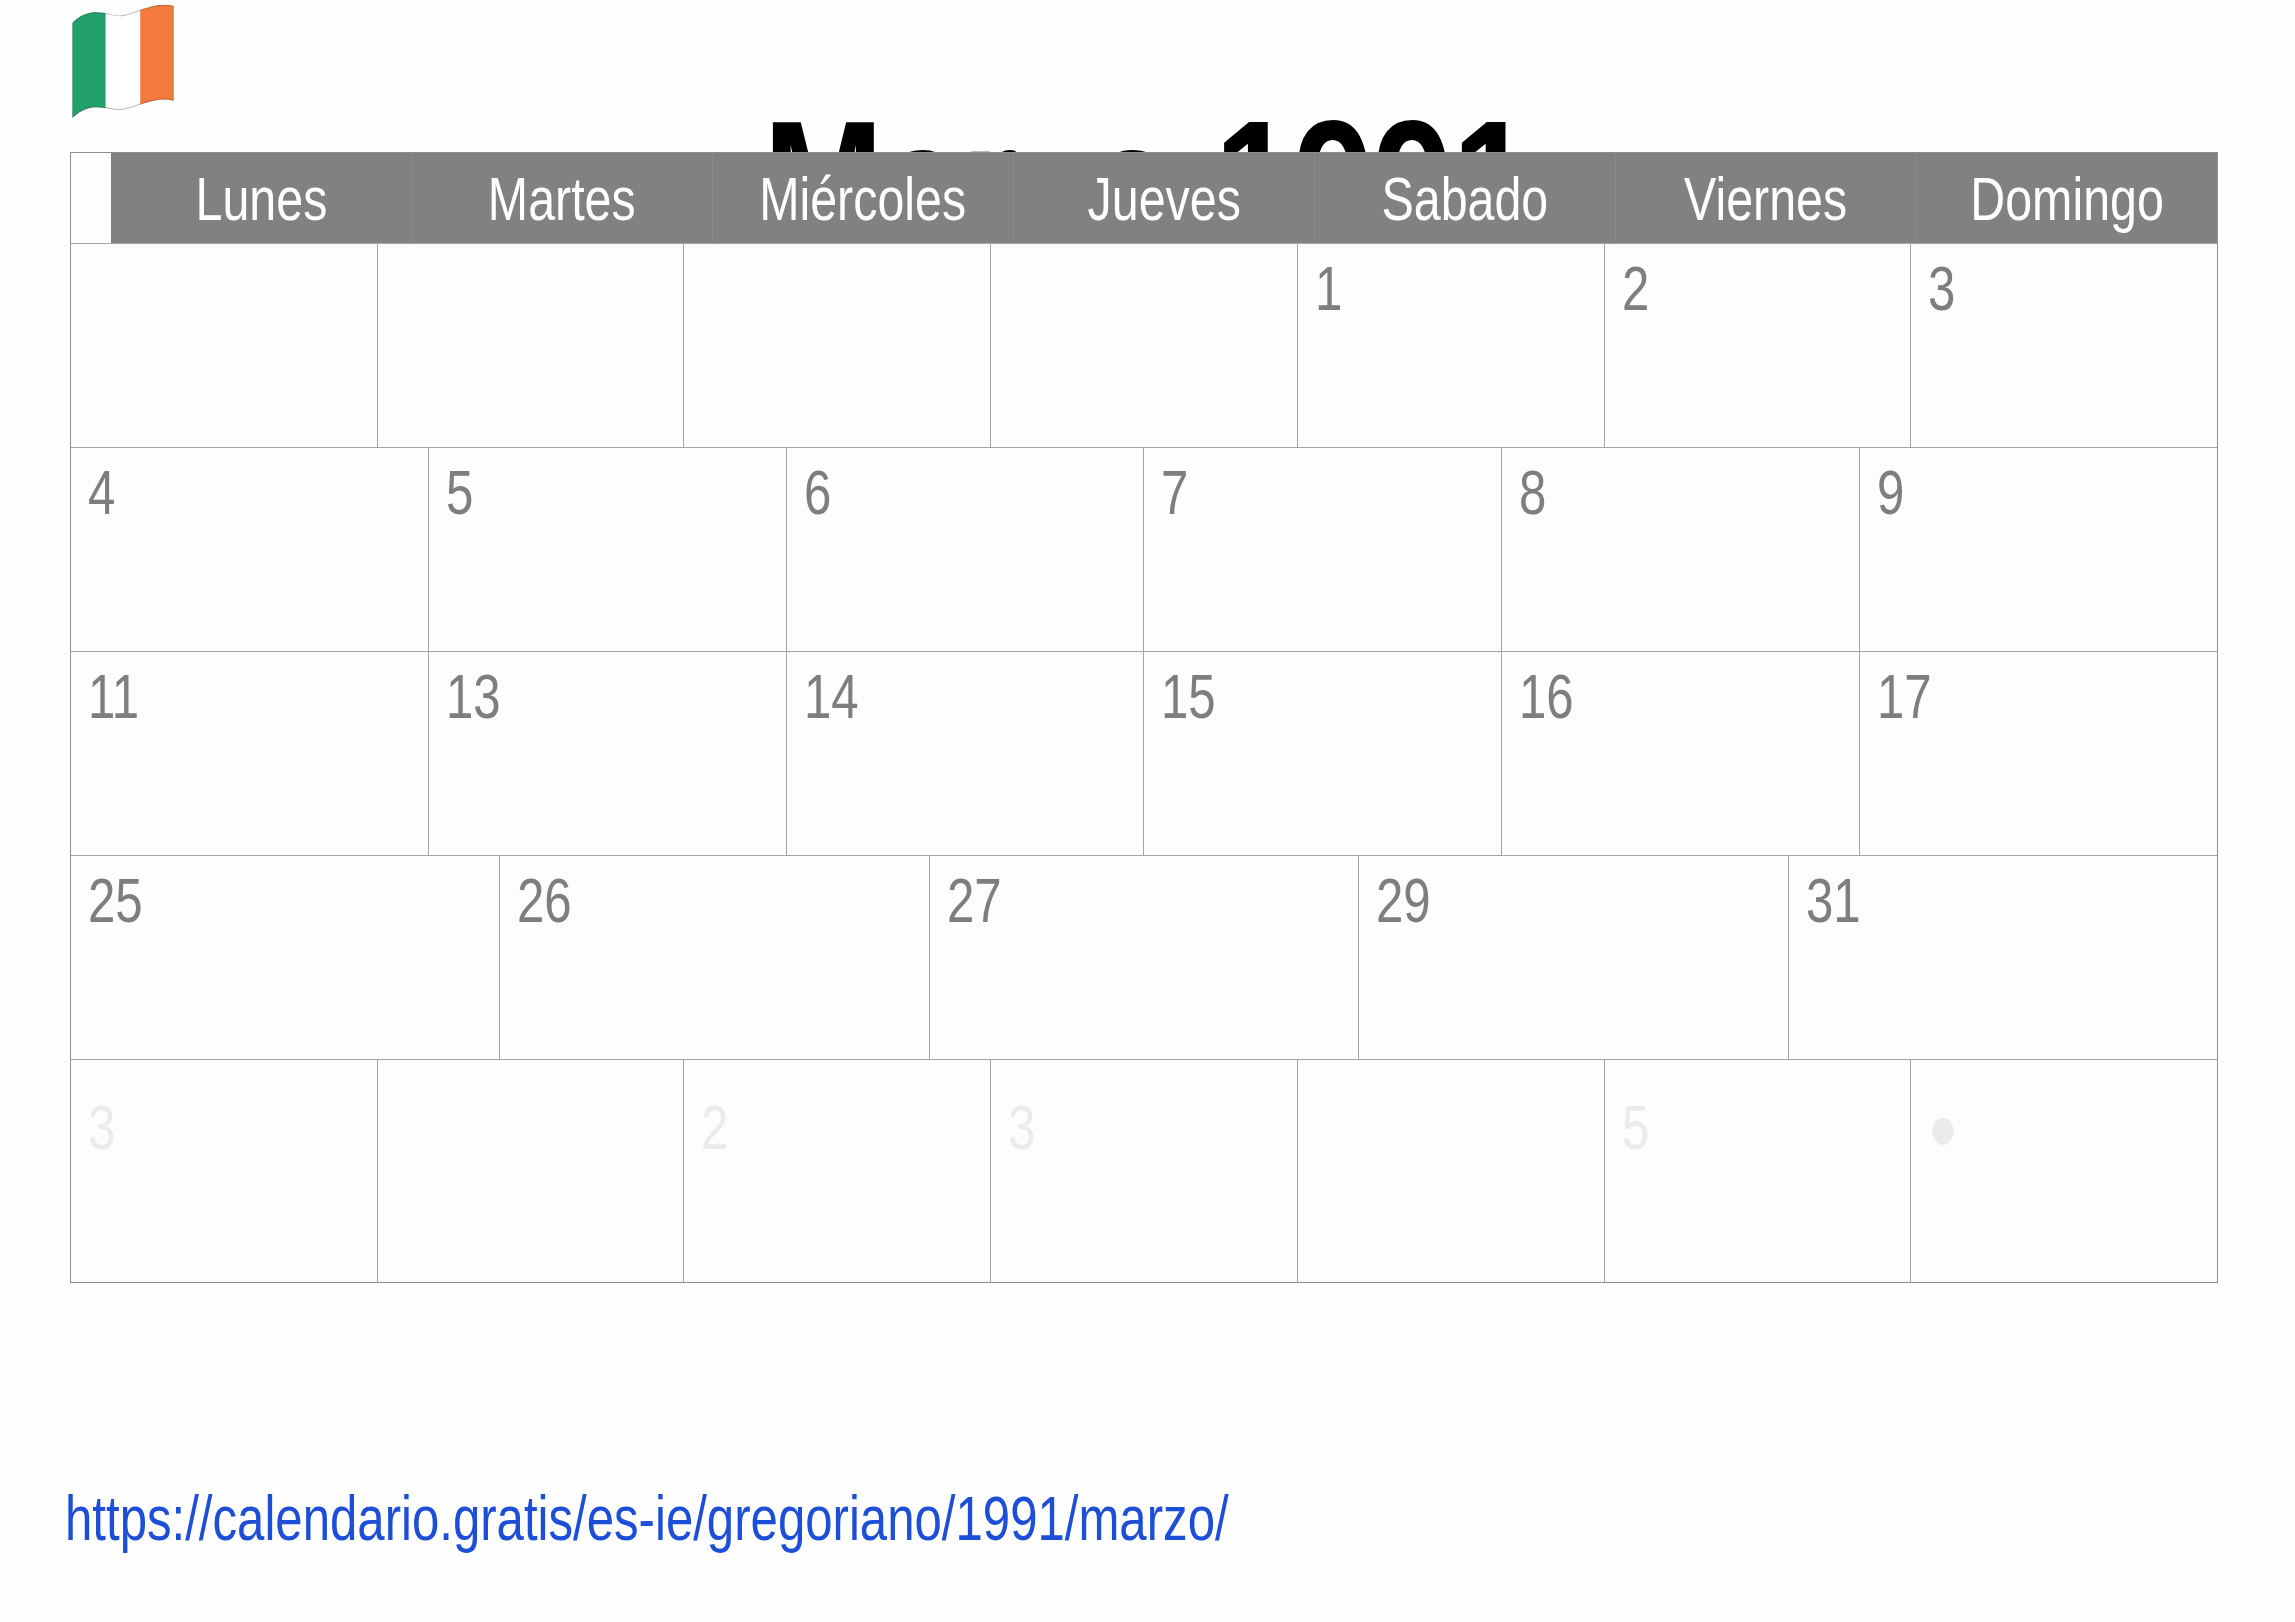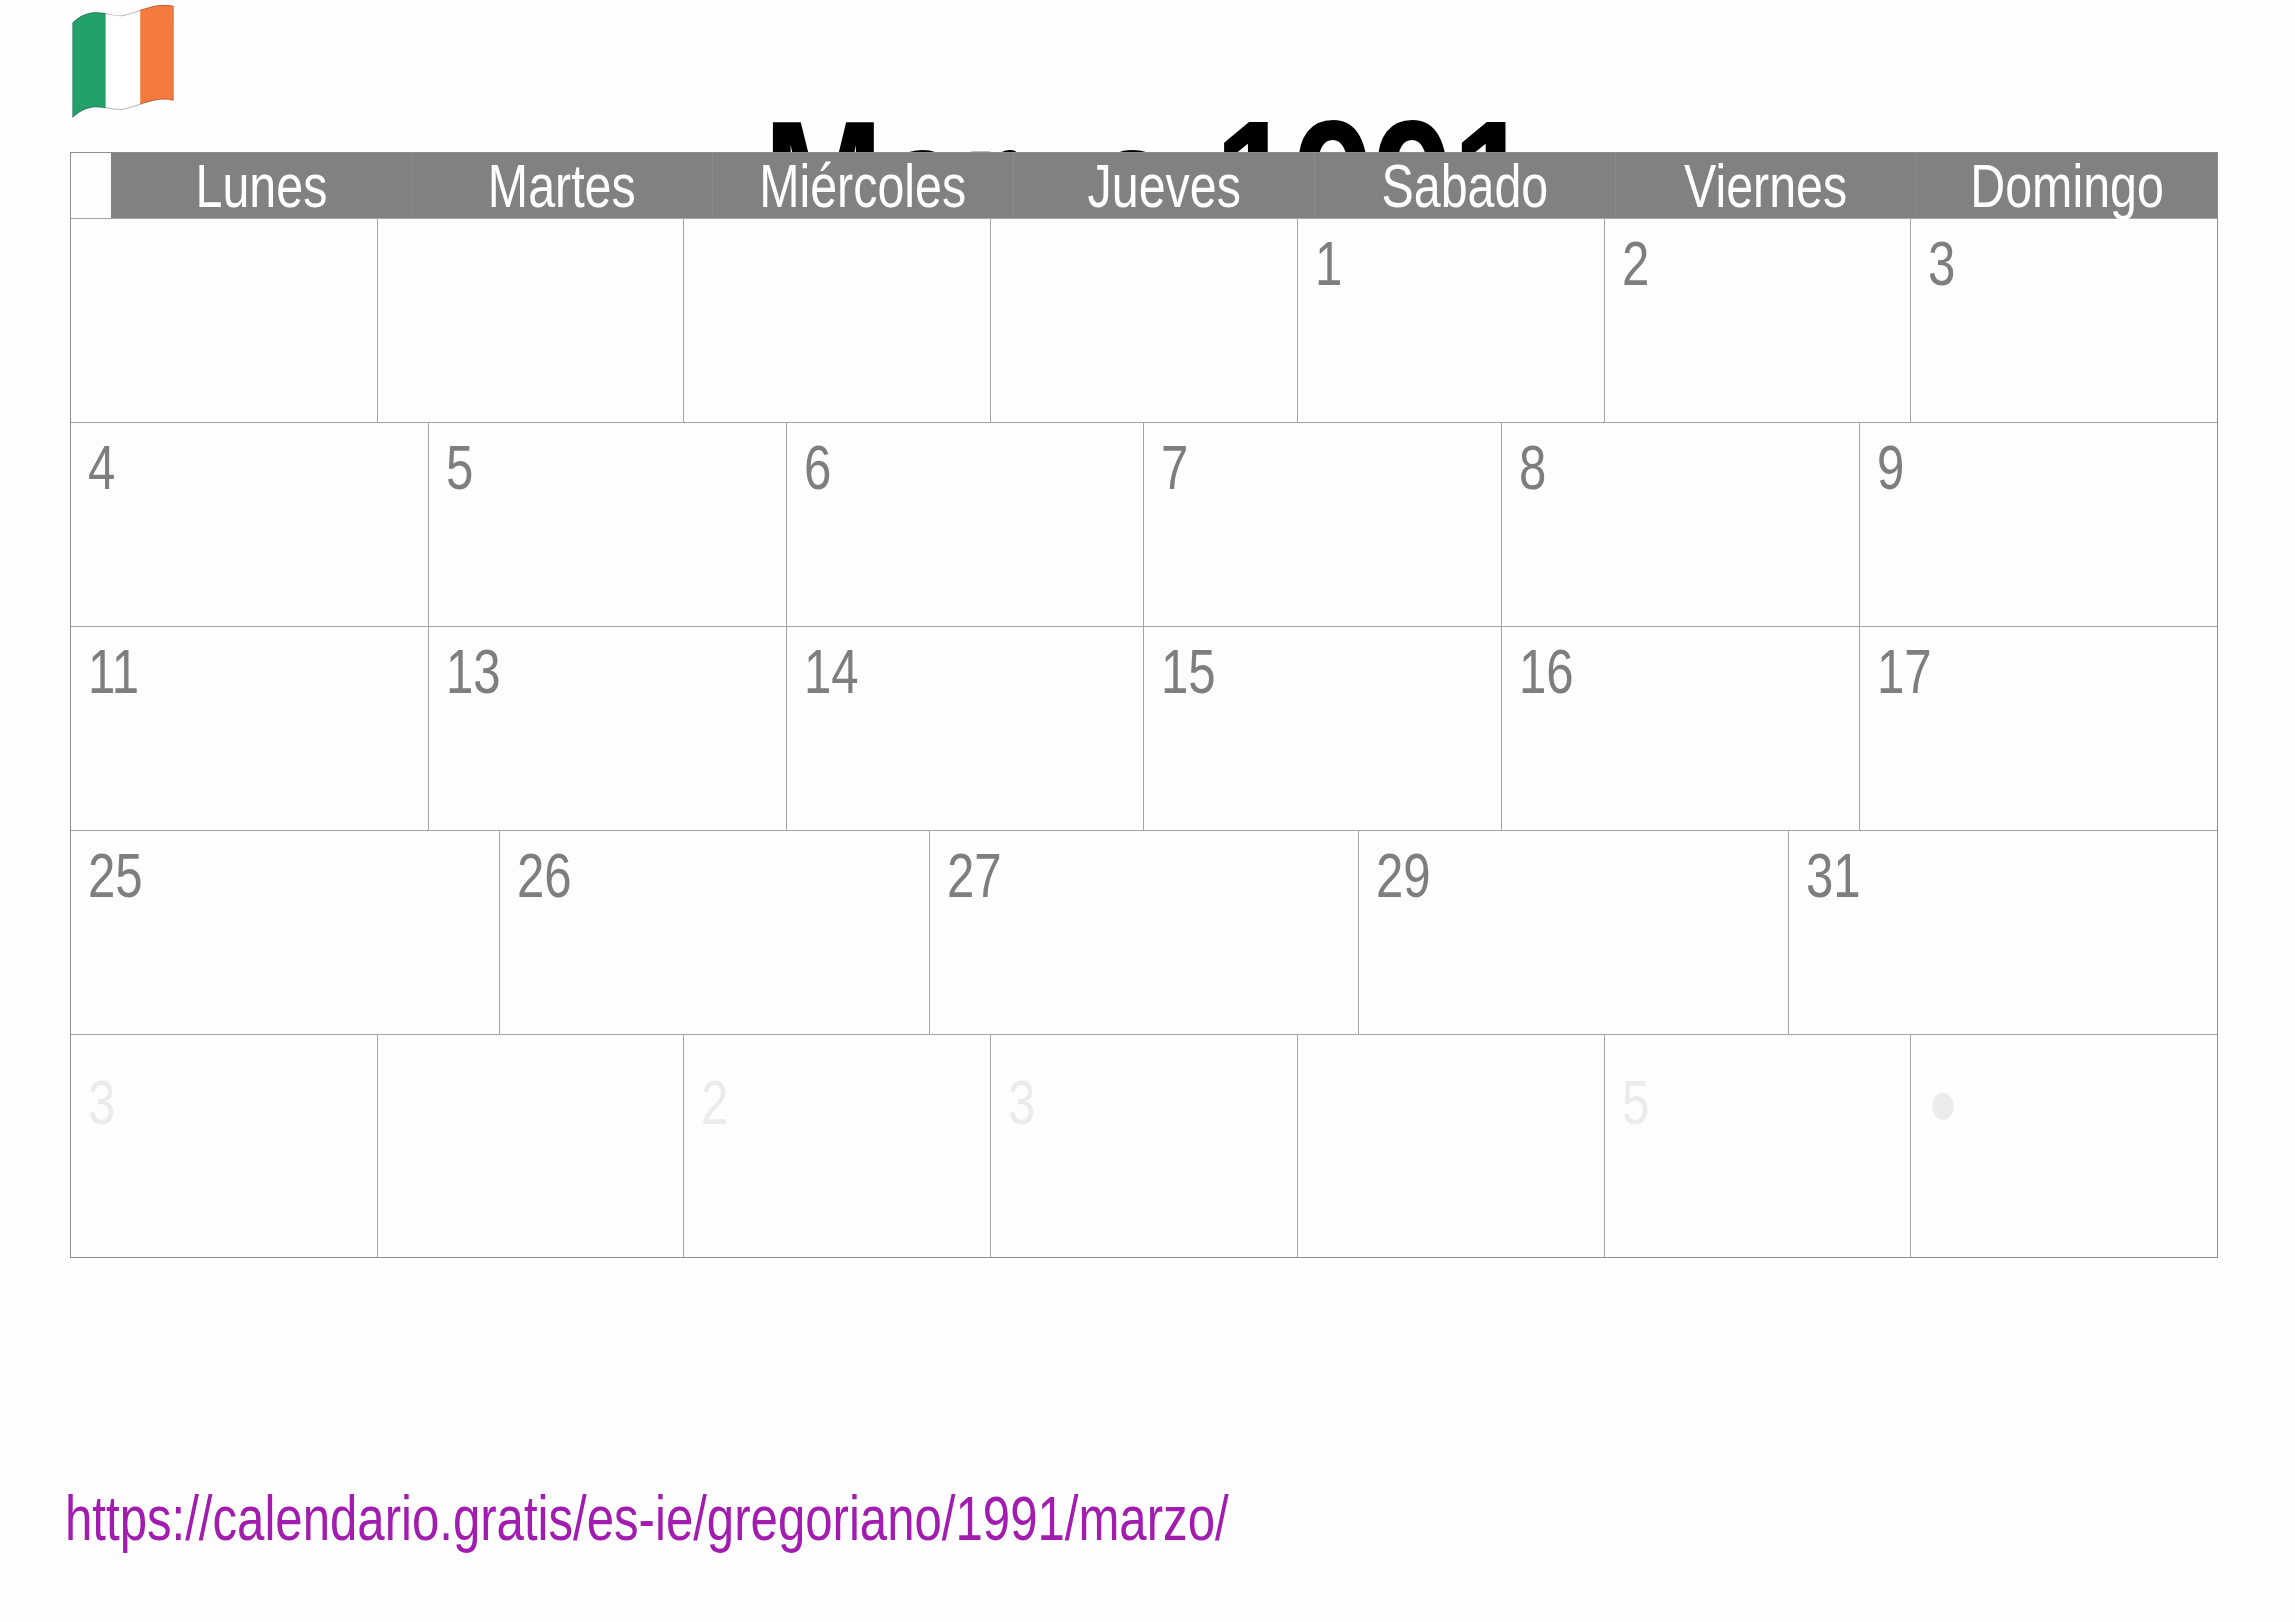--- a/index.html
+++ b/index.html
@@ -23,21 +23,21 @@
     text-align:center;font-size:185px;line-height:1;
     color:#000;white-space:nowrap;letter-spacing:-1.3px;
   }
 
   
   .calendar{
     position:absolute;left:70px;top:152px;width:2148px;
     box-sizing:border-box;border:1.3px solid #8d8d8d;
     background:#fdfdfd;
   }
-  .header-row{display:flex;height:65px;background:#818181;margin-left:40px;}
+  .header-row{display:flex;height:90px;background:#818181;margin-left:40px;}
   .header-cell{
     flex:1 1 0;display:flex;align-items:center;justify-content:center;
     border-right:1.3px solid #8a8a8a;box-sizing:border-box;
     color:#ffffff;font-size:62px;white-space:nowrap;
   }
   .header-cell:last-child{border-right:none;}
   .week-row{display:flex;height:204px;background:transparent;}
   .week-row.ghost-row{height:223px;}
   .day-cell{
     flex:1 1 0;box-sizing:border-box;
@@ -47,21 +47,21 @@
   .day-cell:last-child{border-right:none;}
   .day-num{
     font-size:63px;line-height:1.05;color:#7e7e7e;white-space:nowrap;
   }
   .ghost-row .day-cell{padding-top:34px;}
   .ghost-row .day-num{color:rgba(128,128,134,0.14);}
 
   
   .url{
     position:absolute;left:65px;top:1487px;
-    font-size:63px;line-height:1;color:#a21caf;white-space:nowrap;
+    font-size:63px;line-height:1;color:#1d4ed8;white-space:nowrap;
   }
 </style>
 </head>
 <body>
 
 <div id="page">
 
   <svg class="flag" viewBox="0 0 640 720" xmlns="http://www.w3.org/2000/svg" aria-hidden="true">
     <defs>
       <clipPath id="flagWave">

